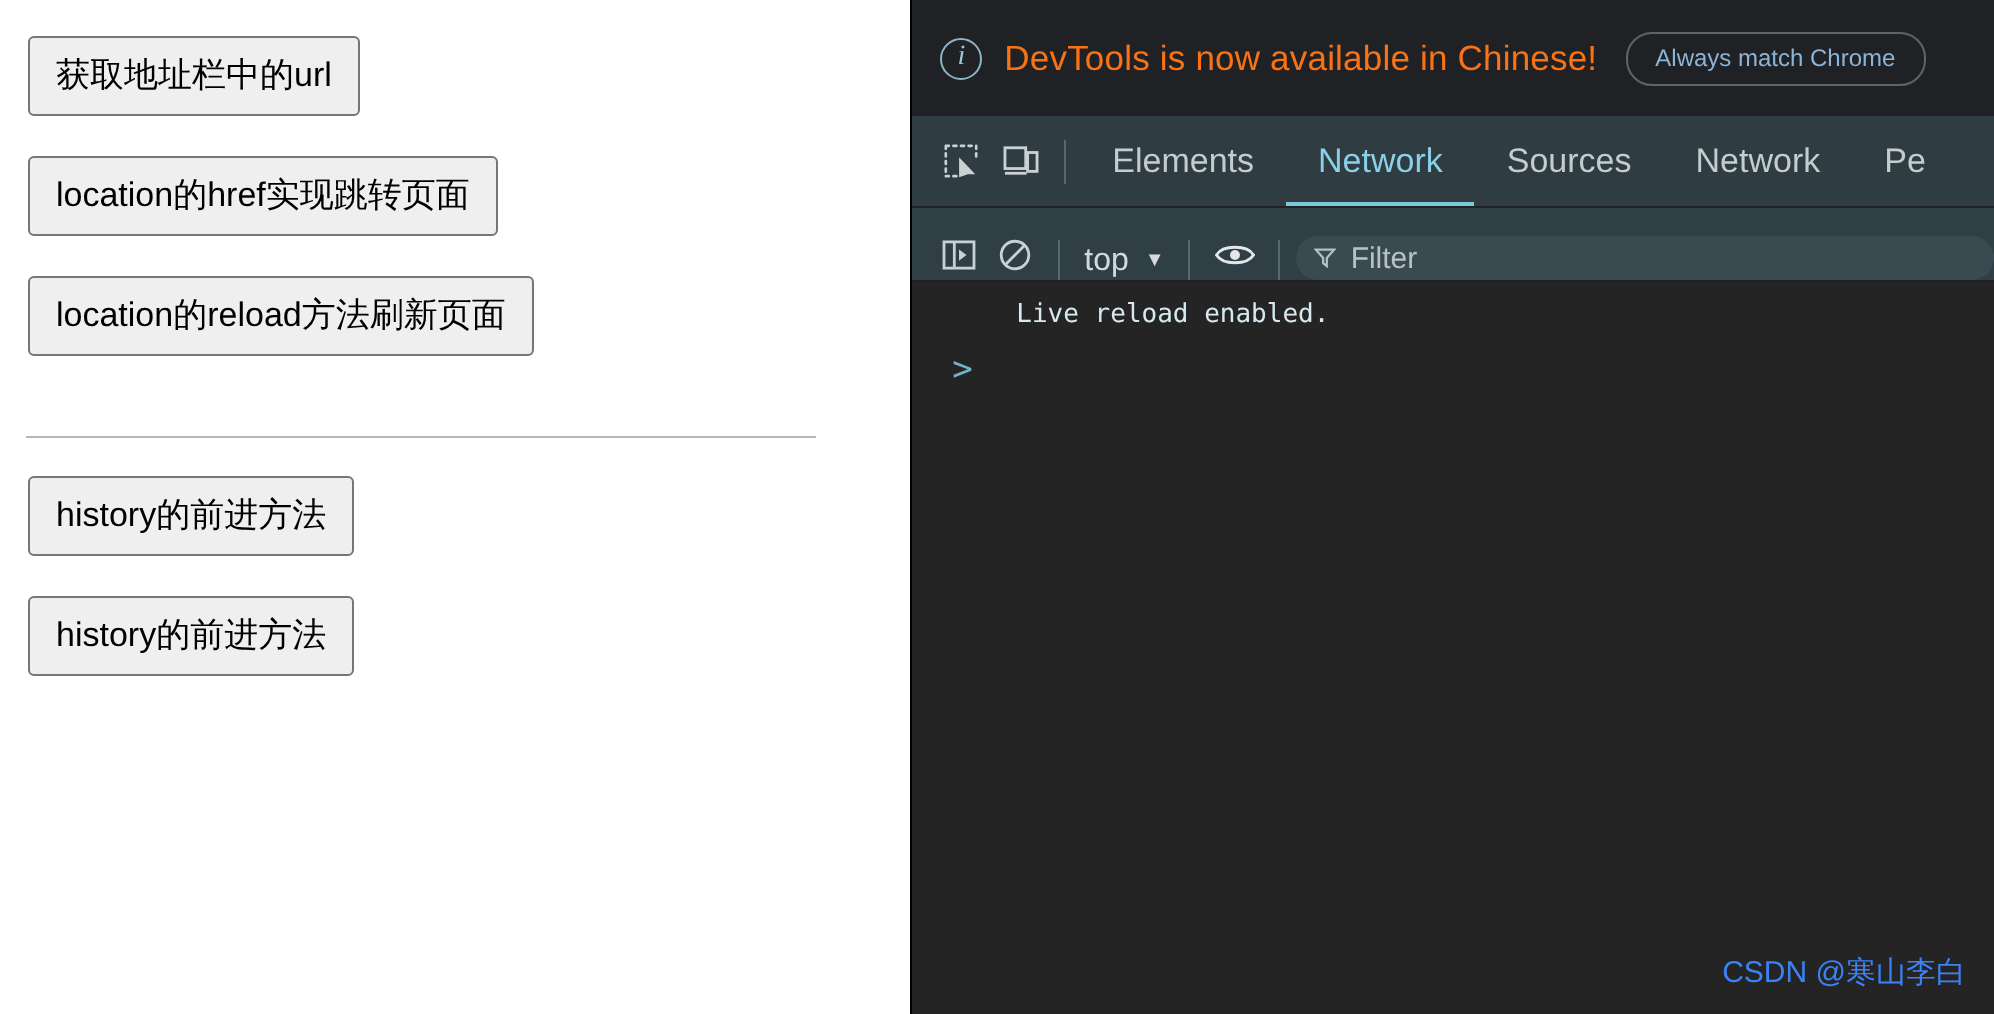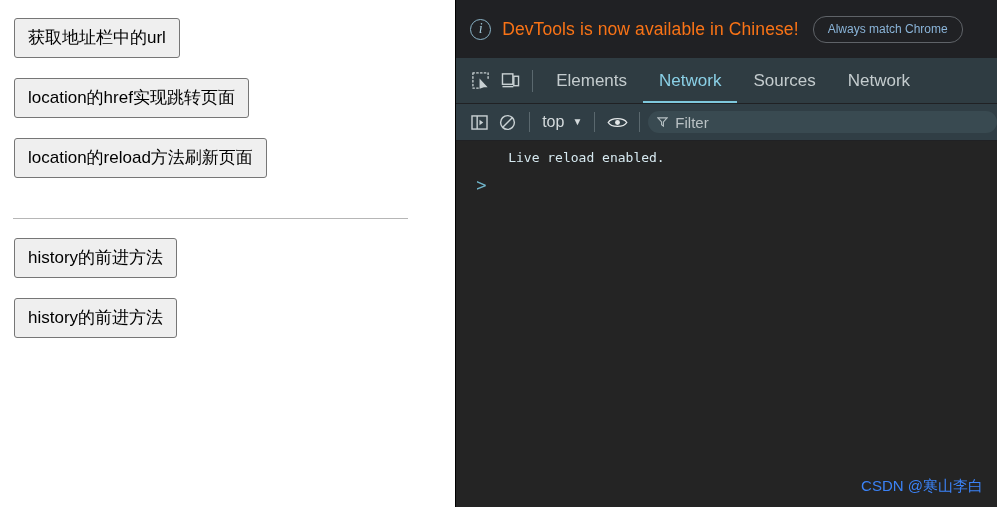--- a/index.html
+++ b/index.html
@@ -171,21 +171,21 @@
     height: 2px;
     background: #7ec8dd;
   }
 
   
   .dt-toolbar {
     height: 38px;
     min-height: 38px;
     background: #303e45;
     display: flex;
-    align-items: center;
+    align-items: flex-end;
     box-sizing: border-box;
     padding-left: 9px;
     border-top: 1px solid #202124;
     border-bottom: 1px solid #202124;
     overflow: hidden;
   }
   .tool-icon {
     width: 28px;
     height: 26px;
     display: flex;
@@ -328,20 +328,21 @@
             <path d="M1.5 15.5 H13" stroke="#c9d1d3" stroke-width="1.5"></path>
           </svg>
         </div>
         <div class="tb-sep"></div>
       </div>
       <div class="tabs">
         <div class="tab">Elements</div>
         <div class="tab active">Network</div>
         <div class="tab">Sources</div>
         <div class="tab">Network</div>
+        <div class="tab">Pe</div>
       </div>
     </div>
 
     <div class="dt-toolbar">
       <div class="tool-icon">
         <svg width="17" height="15" viewBox="0 0 18 16">
           <rect x="1" y="1" width="16" height="14" fill="none" stroke="#c9d1d3" stroke-width="1.5"></rect>
           <path d="M6.5 1 V15" stroke="#c9d1d3" stroke-width="1.5"></path>
           <path d="M9 5 L13 8 L9 11 Z" fill="#c9d1d3"></path>
         </svg>

